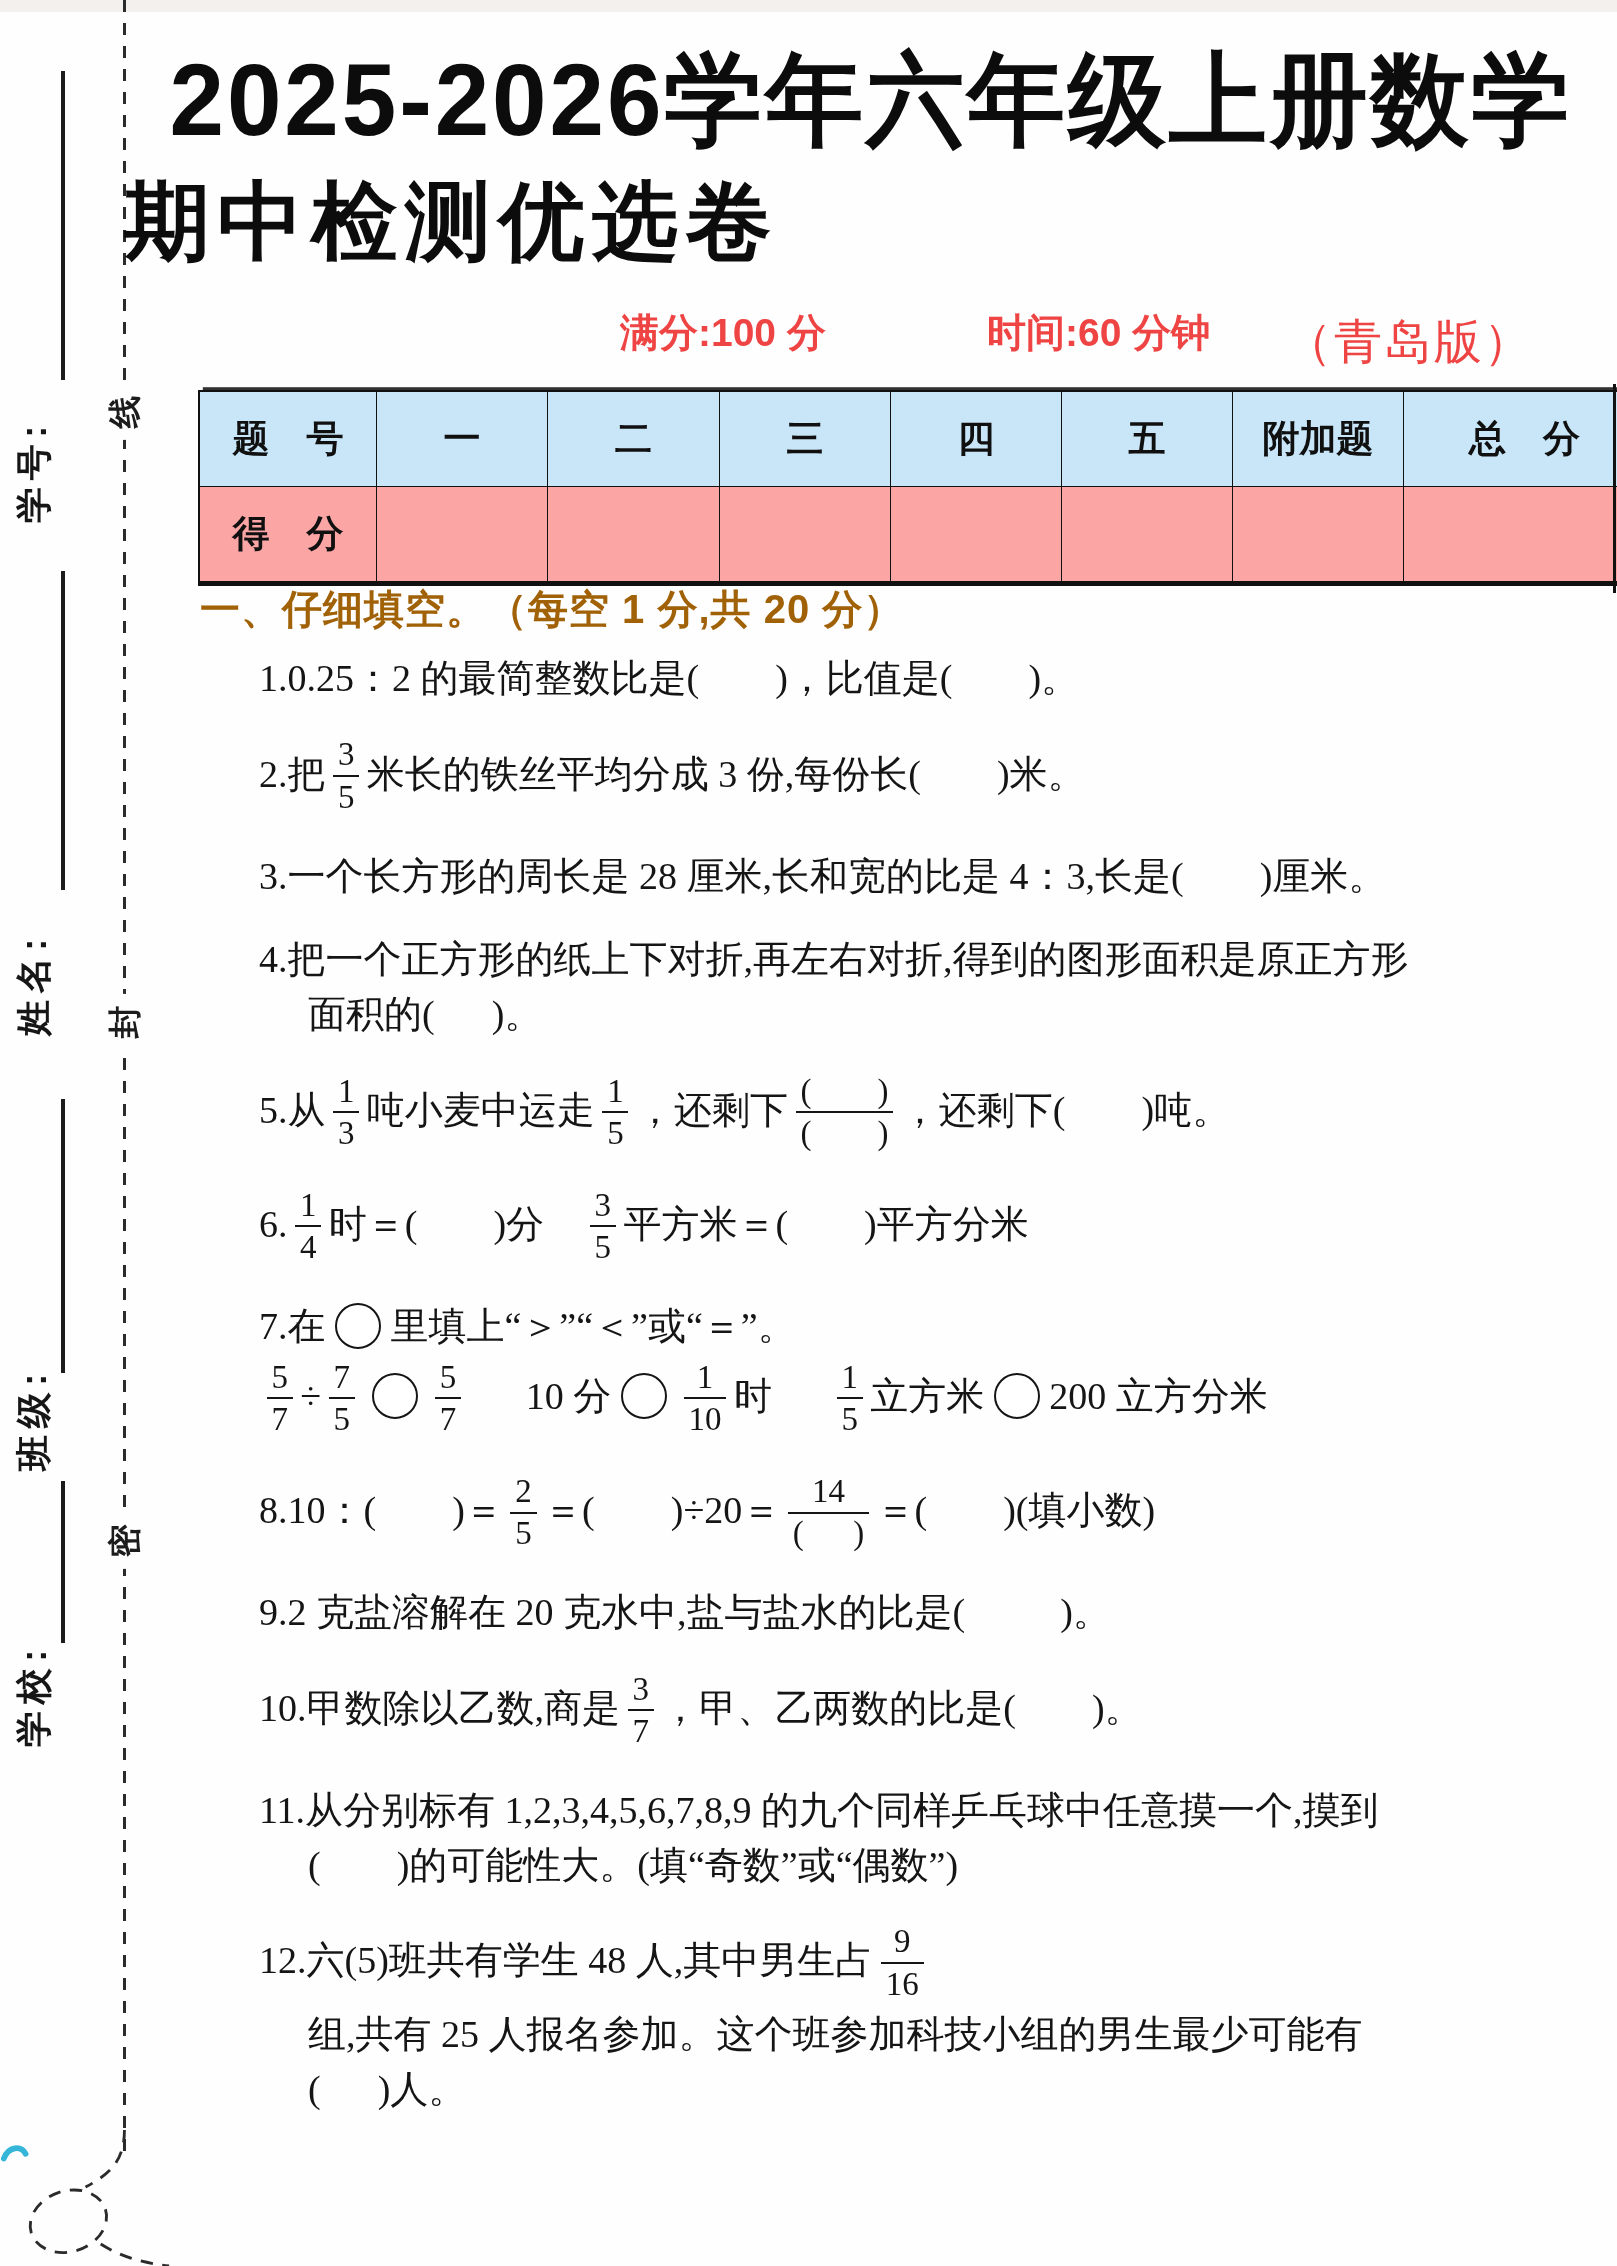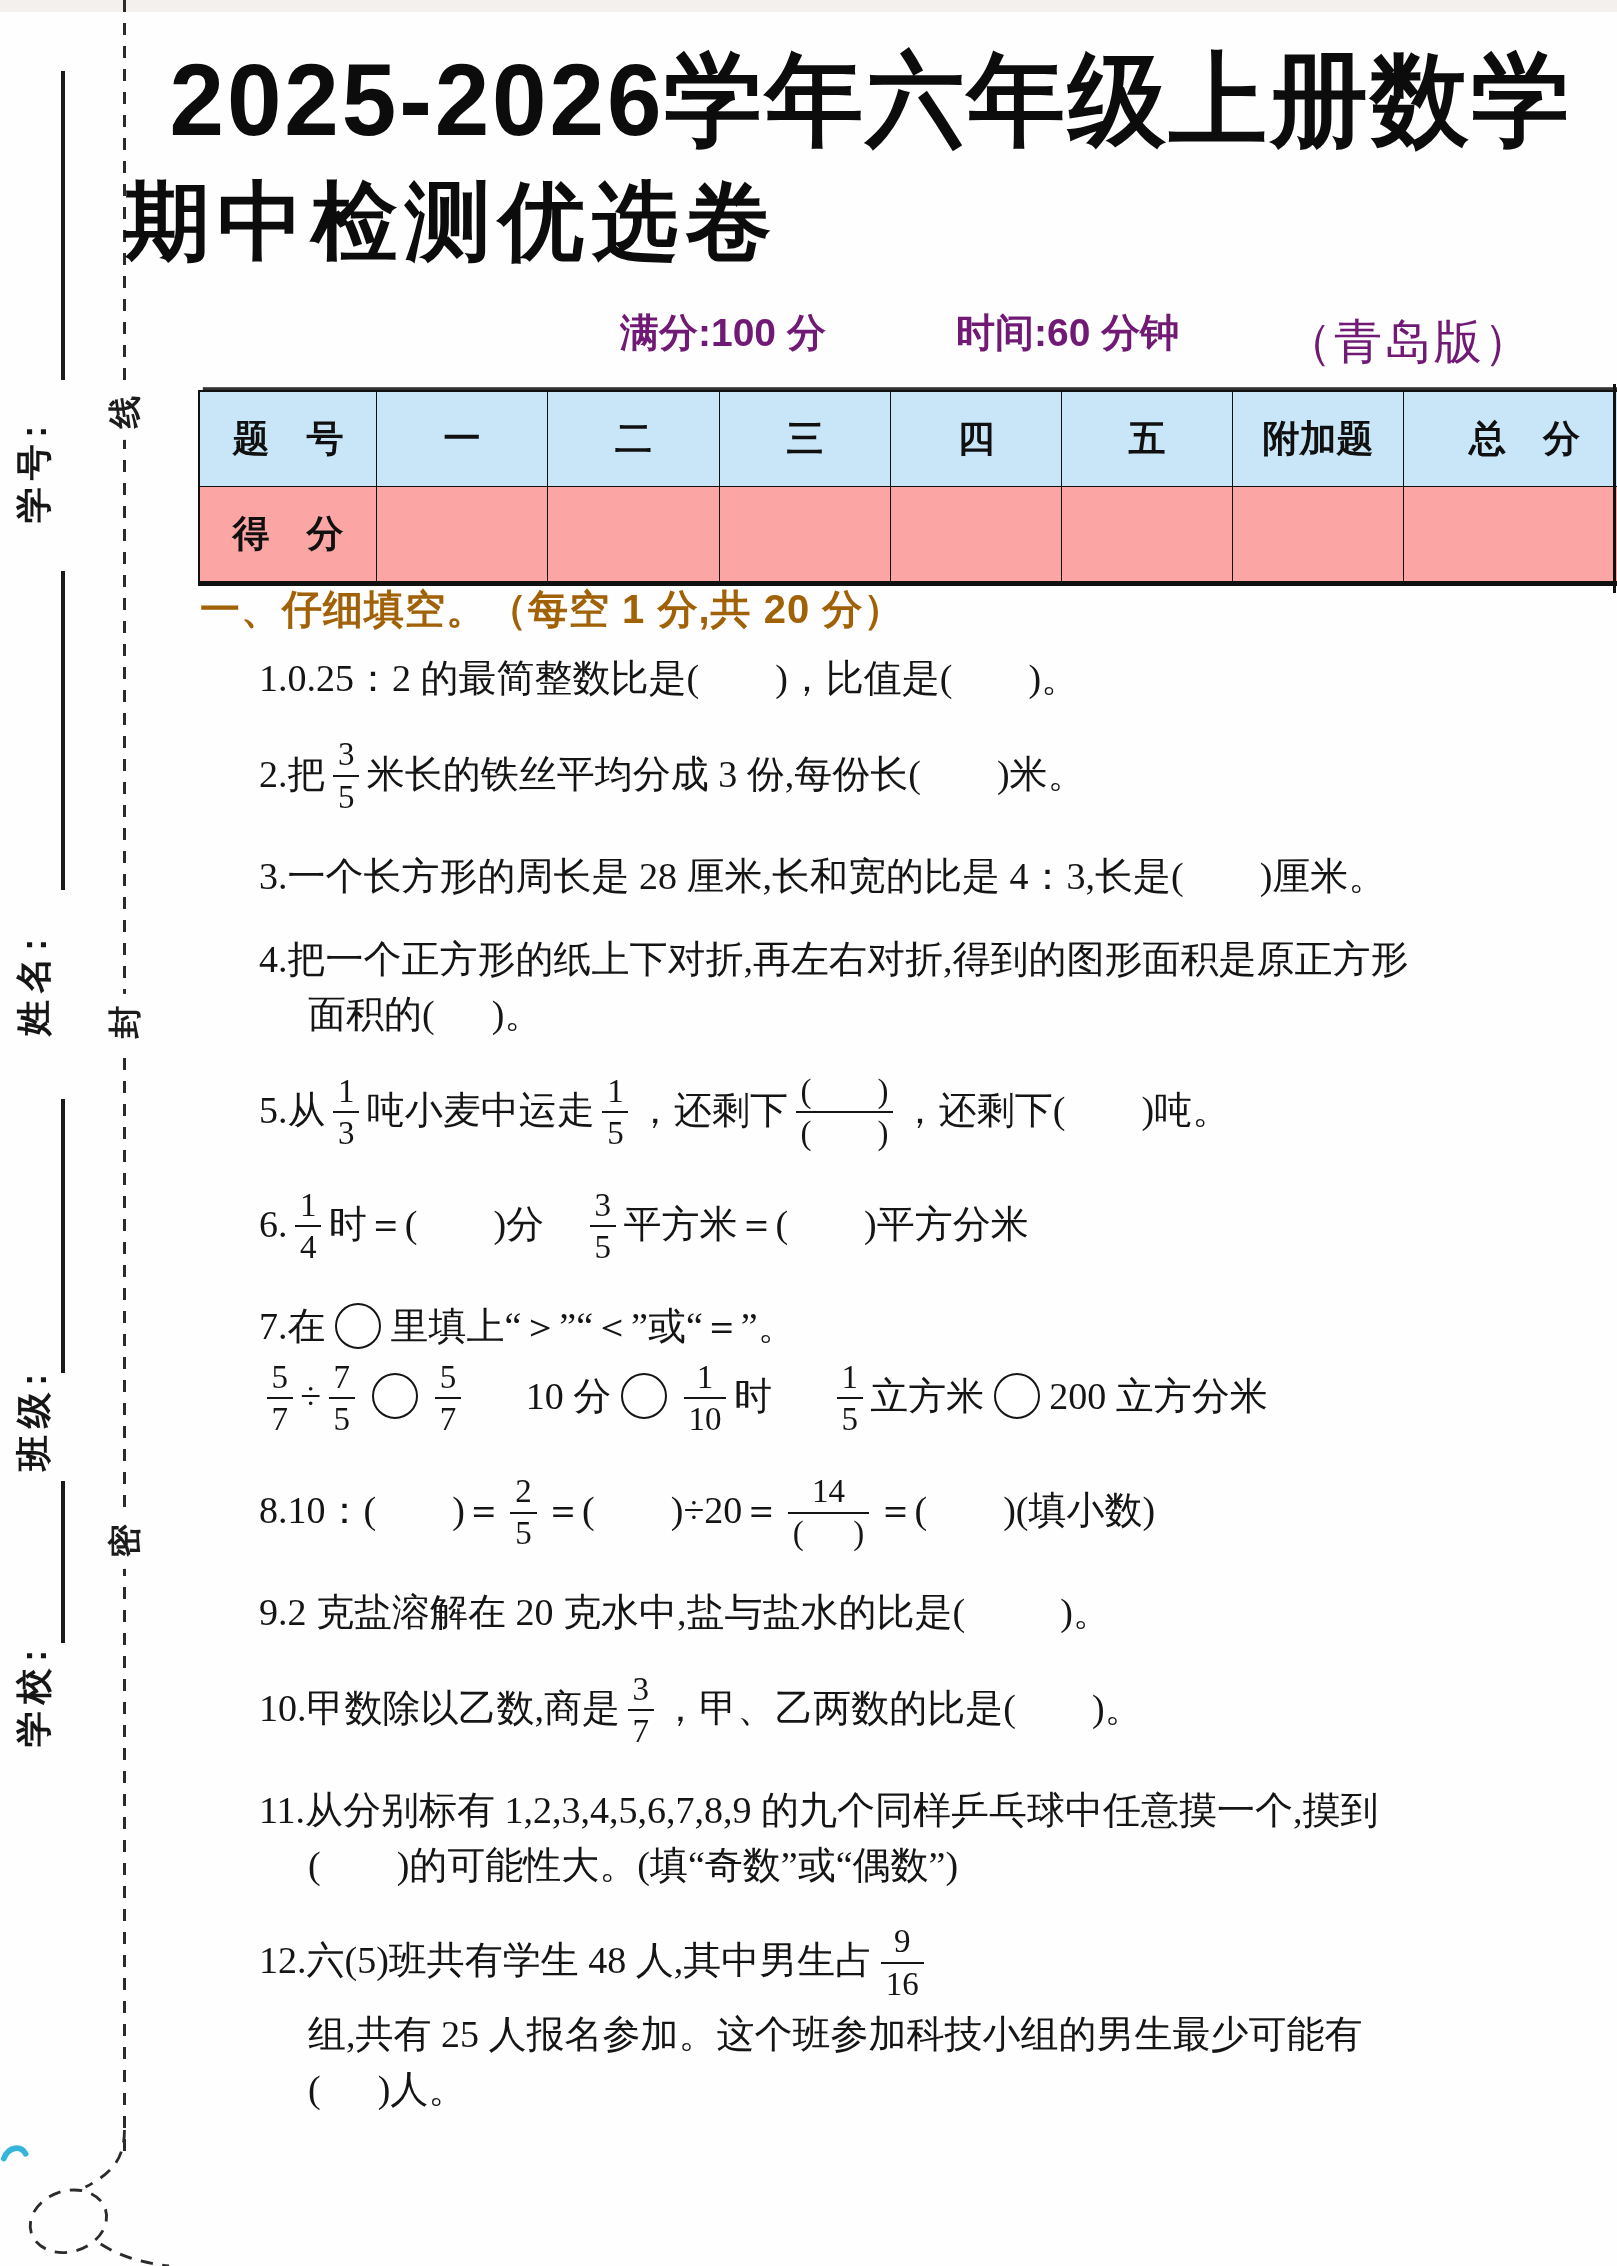--- a/index.html
+++ b/index.html
@@ -51,24 +51,24 @@
     transform:scaleY(1.04);
   }
   .title2{
     position:absolute;left:124px;top:164px;width:1494px;
     font-family:"Liberation Sans","DejaVu Sans",sans-serif;font-weight:bold;
     font-size:86px;letter-spacing:7.6px;white-space:nowrap;color:#0c0c0c;
   }
   .info-line{position:absolute;left:0;top:306px;width:1618px;height:51px;}
   .info-item{
     position:absolute;font-family:"Liberation Sans","DejaVu Sans",sans-serif;
-    font-weight:bold;font-size:39px;white-space:pre;color:#701a75;
+    font-weight:bold;font-size:39px;white-space:pre;color:#ef4444;
   }
   .info-full{left:620px;top:0;}
-  .info-time{left:956px;top:0;}
+  .info-time{left:987px;top:0;}
   .info-edition{left:1284px;top:3.8px;font-weight:normal;font-size:48px;letter-spacing:1.9px;}
 
   
   .score-table{
     position:absolute;left:198px;top:390px;width:1446px;
     border:2.9px solid #111;border-bottom:5.7px solid #111;border-right:none;
     box-shadow:0 -7.6px 0 -4.8px #333;
     display:grid;
     grid-template-columns:177px 171px 172px 171px 171px 171px 171px 1fr;
   }

